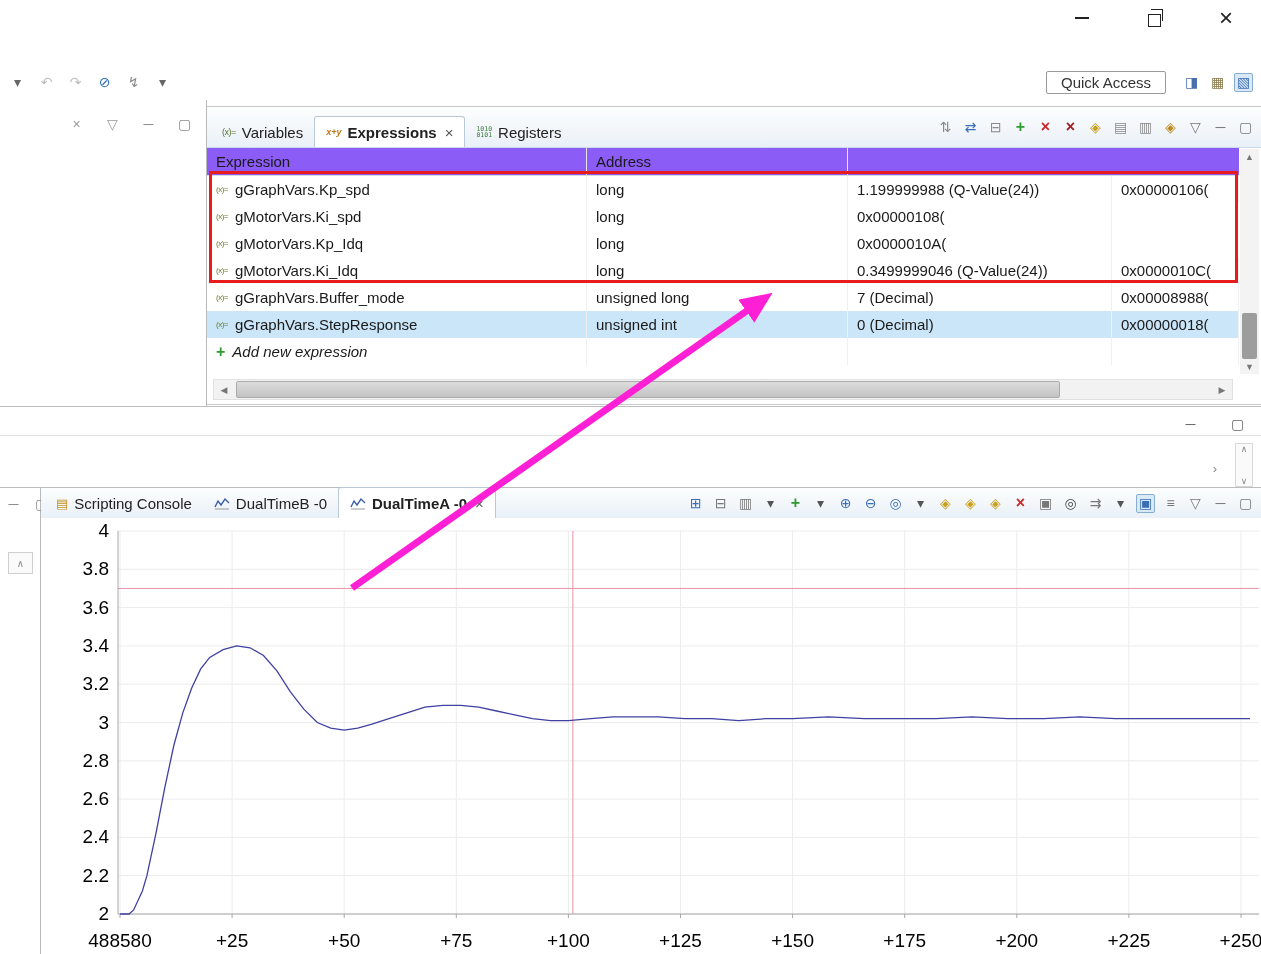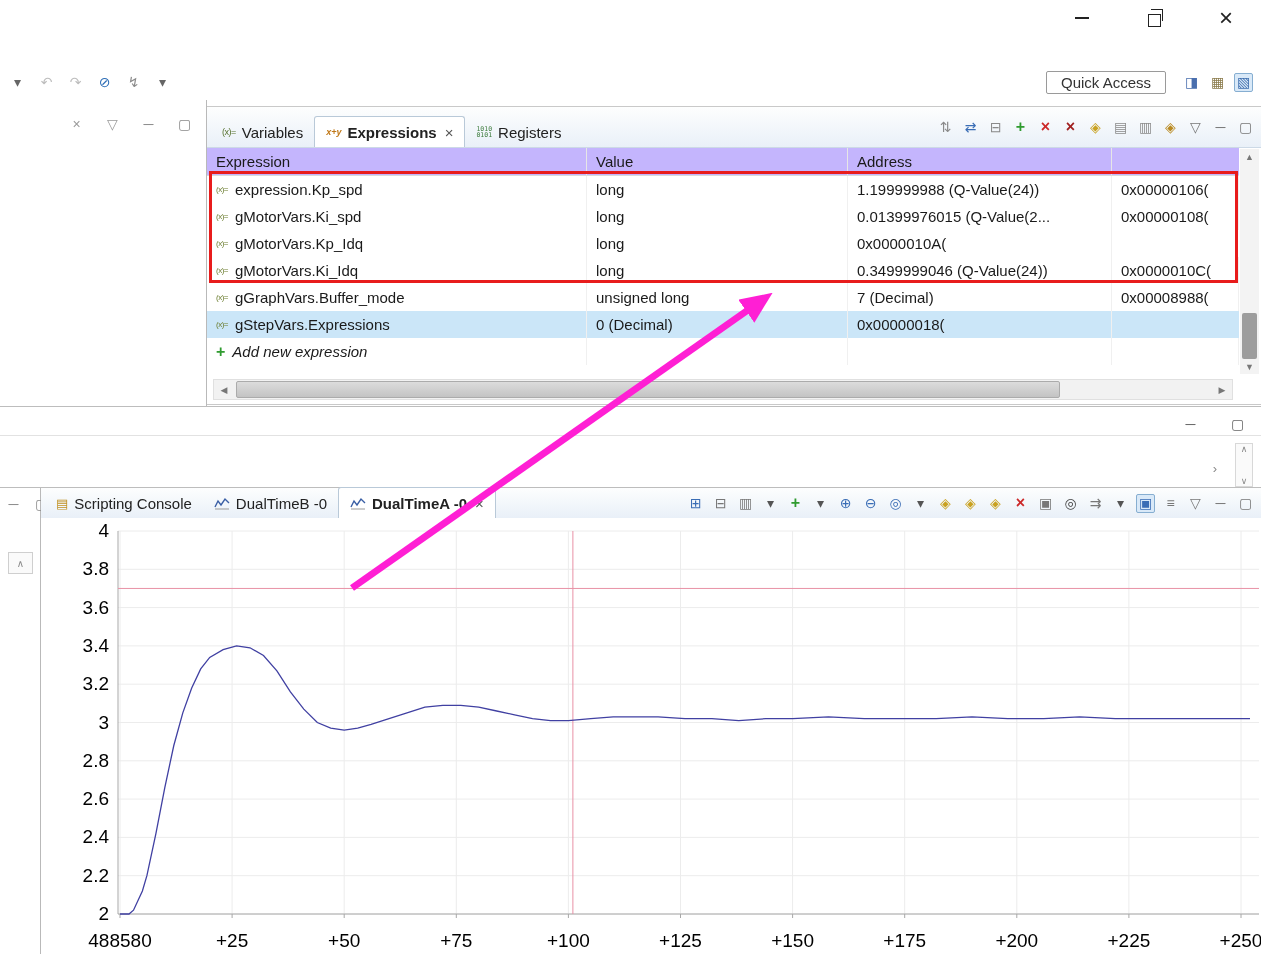--- a/index.html
+++ b/index.html
@@ -36,21 +36,21 @@
   .tab{height:30px;display:flex;align-items:center;gap:6px;padding:0 11px;font-size:15px;color:#222;white-space:nowrap;cursor:default;}
   .tab.active{background:#fff;border:1px solid #b9c9d8;border-bottom:none;border-radius:3px 3px 0 0;font-weight:bold;}
   .tab-icon{display:inline-flex;align-items:center;justify-content:center;}
   .ic-vars{font-size:9px;color:#55702c;letter-spacing:-0.5px;font-weight:normal;}
   .ic-expr{font-size:9px;color:#c07818;font-style:italic;font-weight:bold;}
   .ic-regs{font-size:6.5px;line-height:6px;color:#3a7a3a;font-family:"DejaVu Sans Mono",monospace;text-align:left;font-weight:normal;}
   .ic-console{font-size:13px;color:#c09020;}
   .tab-close{font-size:15px;color:#555;margin-left:2px;font-weight:normal;}
   .view-toolbar{margin-left:auto;margin-right:6px;align-self:center;display:flex;gap:6px;align-items:center;}
 
-  .expr-header{display:grid;grid-template-columns:380px 261px 264px 1fr;height:27px;border-bottom:1px solid #dadada;font-size:15px;background:#c4b5fd;margin-right:22px;}
+  .expr-header{display:grid;grid-template-columns:380px 261px 264px 1fr;height:27px;border-bottom:1px solid #dadada;font-size:15px;background:#8b5cf6;margin-right:22px;}
   .hcell{padding-left:9px;display:flex;align-items:center;border-right:1px solid #e6e6e6;height:100%;box-sizing:border-box;white-space:nowrap;overflow:hidden;}
   .erows{margin-right:22px;}
   .erow{display:grid;grid-template-columns:380px 261px 264px 1fr;height:27px;font-size:15px;}
   .ecell{padding-left:9px;display:flex;align-items:center;border-right:1px solid #f0f0f0;height:100%;box-sizing:border-box;white-space:nowrap;overflow:hidden;}
   .wicon{font-size:8px;color:#6b7d2f;margin-right:7px;letter-spacing:-0.5px;flex:0 0 auto;}
   .add-plus{color:#2f9b2f;font-weight:bold;font-size:16px;margin-right:7px;}
   .add-label{font-style:italic;}
 
   .hscroll{position:absolute;left:6px;right:28px;bottom:4px;height:21px;background:#f2f2f2;border:1px solid #e0e0e0;display:flex;align-items:center;box-sizing:border-box;}
   .hs-btn{width:20px;height:100%;display:flex;align-items:center;justify-content:center;font-size:9px;color:#777;}
@@ -159,40 +159,38 @@
           <span class="tbicon" style="color: rgb(138, 138, 138);">▤</span>
           <span class="tbicon" style="color: rgb(138, 138, 138);">▥</span>
           <span class="tbicon" style="color: rgb(185, 137, 31);">◈</span>
           <span class="tbicon" style="color: rgb(119, 119, 119);">▽</span>
           <span class="tbicon" style="color: rgb(119, 119, 119);">─</span>
           <span class="tbicon" style="color: rgb(119, 119, 119);">▢</span>
         </div>
     </div>
     <div class="expr-header" id="expr-header">
         <span class="hcell">Expression</span>
-        <span class="hcell">Value</span>
         <span class="hcell">Address</span>
       </div>
     <div class="erows" id="expr-rows">
         <div class="erow">
           <span class="ecell">
             <span class="wicon">(x)=</span>
-            <span>expression.Kp_spd</span>
+            <span>gGraphVars.Kp_spd</span>
           </span>
           <span class="ecell">long</span>
           <span class="ecell">1.199999988 (Q-Value(24))</span>
           <span class="ecell">0x00000106(</span>
         </div>
         <div class="erow">
           <span class="ecell">
             <span class="wicon">(x)=</span>
             <span>gMotorVars.Ki_spd</span>
           </span>
           <span class="ecell">long</span>
-          <span class="ecell">0.01399976015 (Q-Value(2...</span>
           <span class="ecell">0x00000108(</span>
         </div>
         <div class="erow">
           <span class="ecell">
             <span class="wicon">(x)=</span>
             <span>gMotorVars.Kp_Idq</span>
           </span>
           <span class="ecell">long</span>
           <span class="ecell">0x0000010A(</span>
         </div>
@@ -210,22 +208,23 @@
             <span class="wicon">(x)=</span>
             <span>gGraphVars.Buffer_mode</span>
           </span>
           <span class="ecell">unsigned long</span>
           <span class="ecell">7 (Decimal)</span>
           <span class="ecell">0x00008988(</span>
         </div>
         <div class="erow" style="background: rgb(203, 230, 248);">
           <span class="ecell">
             <span class="wicon">(x)=</span>
-            <span>gStepVars.Expressions</span>
-          </span>
+            <span>gGraphVars.StepResponse</span>
+          </span>
+          <span class="ecell">unsigned int</span>
           <span class="ecell">0 (Decimal)</span>
           <span class="ecell">0x00000018(</span>
         </div>
         <div class="erow">
           <span class="ecell">
             <span class="add-plus">+</span>
             <span class="add-label">Add new expression</span>
           </span>
           <span class="ecell"></span>
           <span class="ecell"></span>

